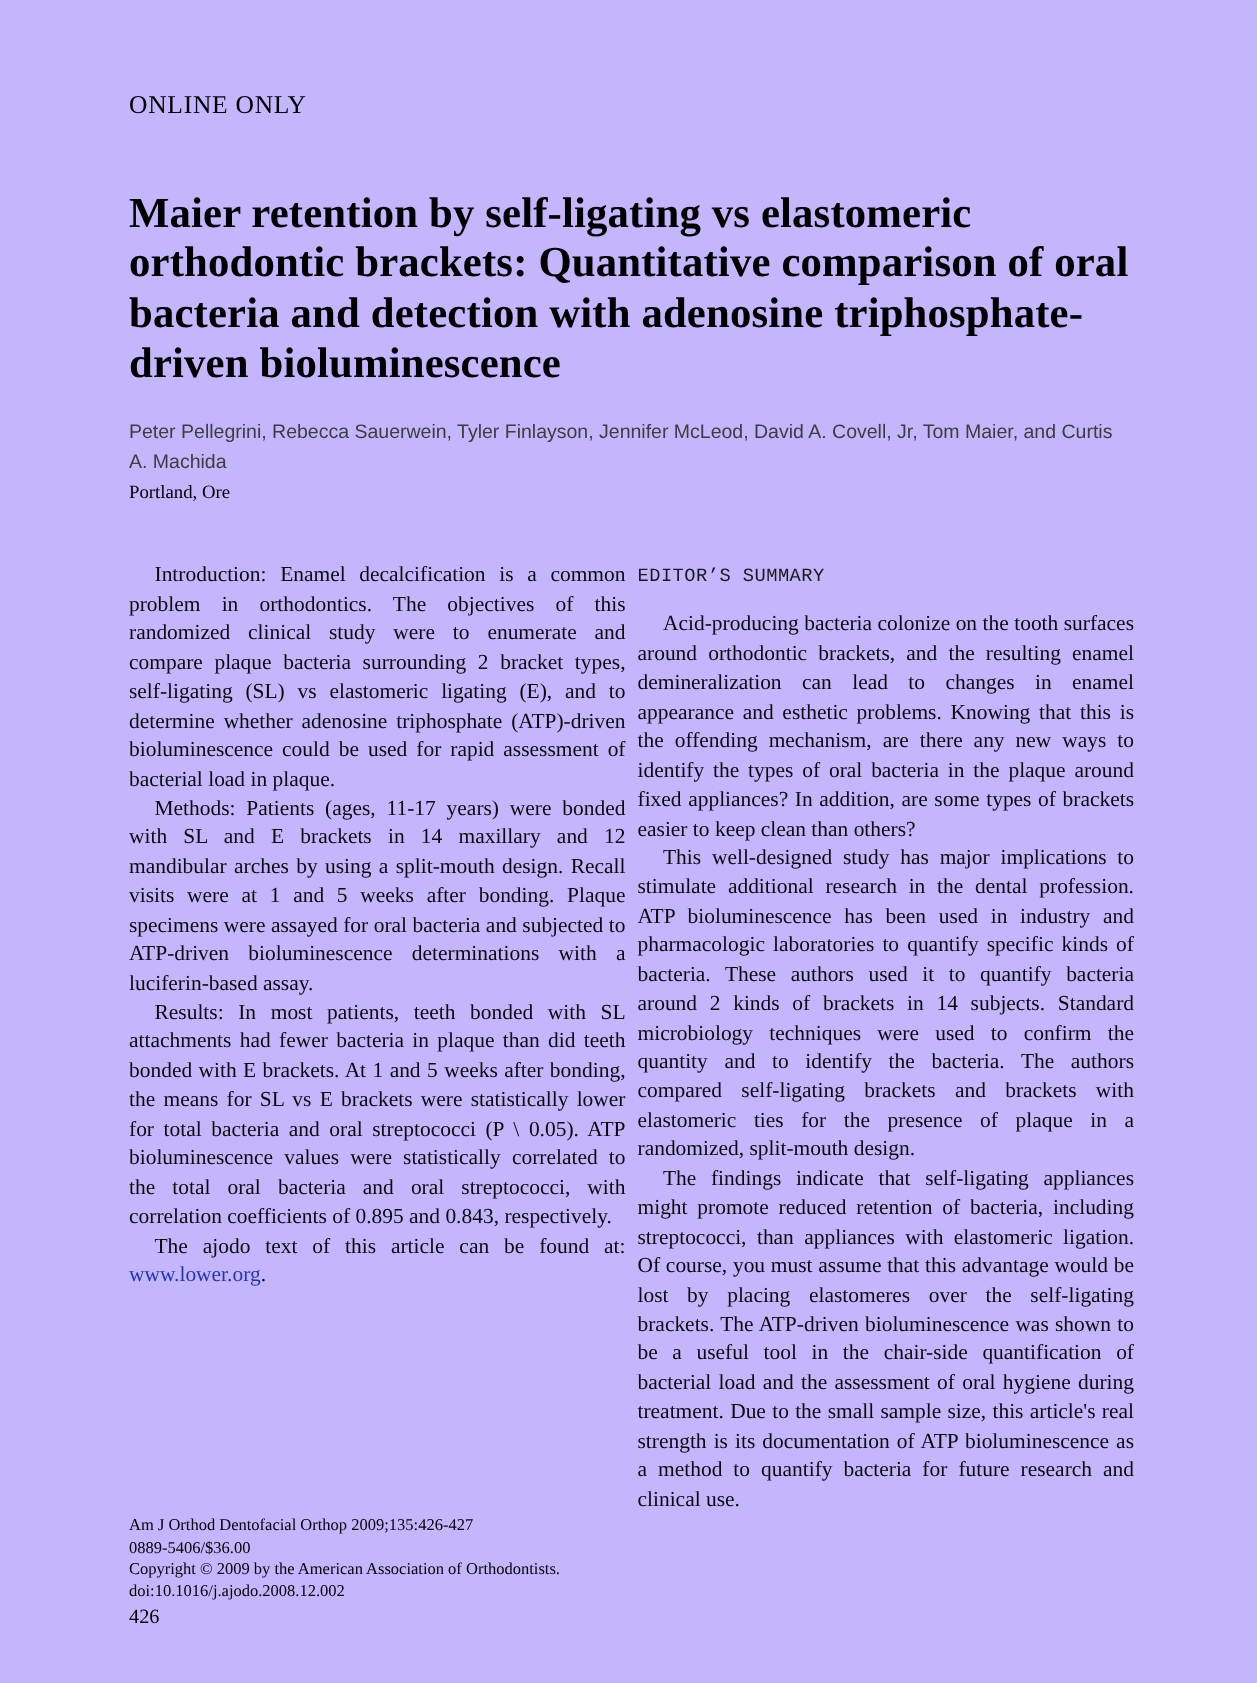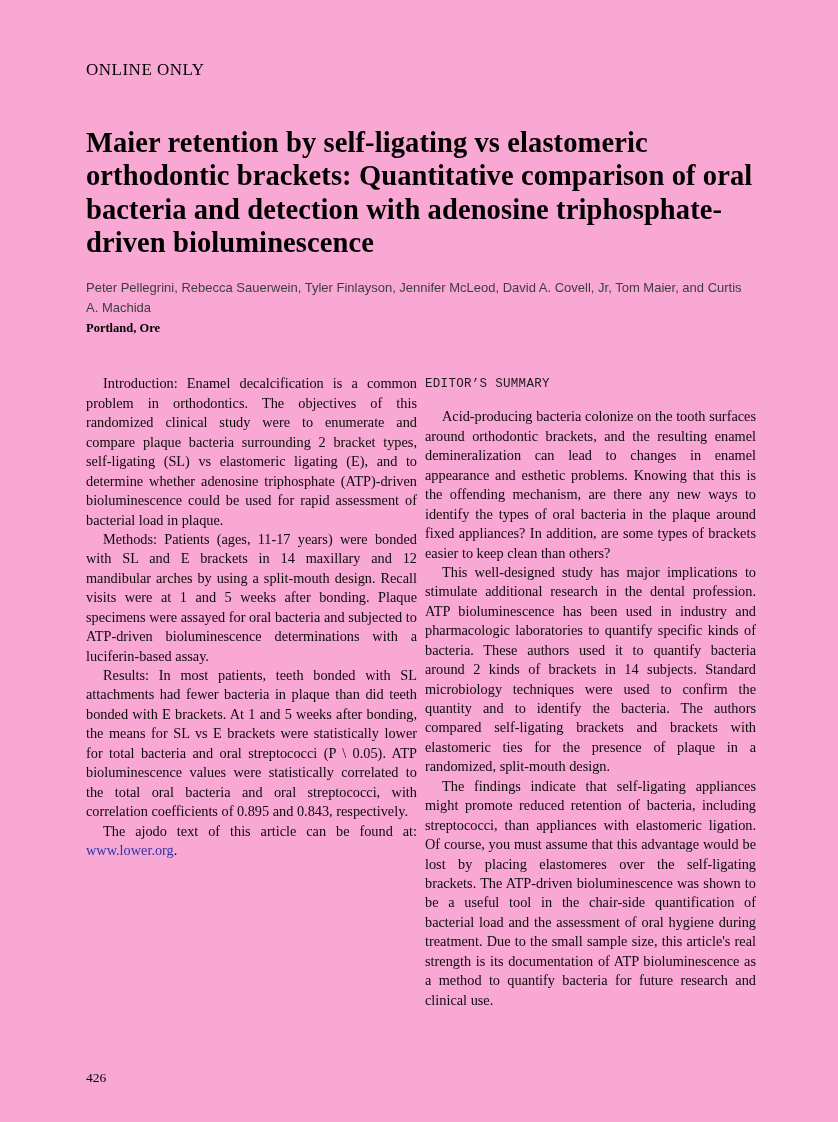--- a/index.html
+++ b/index.html
@@ -1,20 +1,20 @@
 <!DOCTYPE html>
 <html><head>
 <meta charset="utf-8">
 <style>
   html, body { margin: 0; padding: 0; background: #ffffff; }
   .page {
     position: relative;
     width: 838px;
     height: 1122px;
-    background: #f9a8d4;
+    background: #c4b5fd;
     font-family: "Liberation Serif", serif;
     color: #0a0a0a;
     box-sizing: border-box;
     overflow: hidden;
   }
   .content {
     position: absolute;
     left: 86px;
     top: 0;
     width: 670px;
@@ -35,21 +35,21 @@
   }
   .authors {
     font-family: "Liberation Sans", sans-serif;
     font-size: 13px;
     line-height: 1.5;
     color: #3d3d3d;
   }
   .affiliation {
     margin-top: 4px;
     font-size: 12.5px;
-    font-weight: bold;
+    font-weight: normal;
     color: #000;
   }
   .columns {
     display: flex;
     gap: 8px;
     margin-top: 38px;
   }
   .col {
     flex: 1 1 0;
     min-width: 0;
@@ -116,15 +116,21 @@
       <div class="col">
         <div class="editor-heading">EDITOR’S SUMMARY</div>
         <p class="para">Acid-producing bacteria colonize on the tooth surfaces around orthodontic brackets, and the resulting enamel demineralization can lead to changes in enamel appearance and esthetic problems. Knowing that this is the offending mechanism, are there any new ways to identify the types of oral bacteria in the plaque around fixed appliances? In addition, are some types of brackets easier to keep clean than others?</p>
         <p class="para">This well-designed study has major implications to stimulate additional research in the dental profession. ATP bioluminescence has been used in industry and pharmacologic laboratories to quantify specific kinds of bacteria. These authors used it to quantify bacteria around 2 kinds of brackets in 14 subjects. Standard microbiology techniques were used to confirm the quantity and to identify the bacteria. The authors compared self-ligating brackets and brackets with elastomeric ties for the presence of plaque in a randomized, split-mouth design.</p>
         <p class="para">The findings indicate that self-ligating appliances might promote reduced retention of bacteria, including streptococci, than appliances with elastomeric ligation. Of course, you must assume that this advantage would be lost by placing elastomeres over the self-ligating brackets. The ATP-driven bioluminescence was shown to be a useful tool in the chair-side quantification of bacterial load and the assessment of oral hygiene during treatment. Due to the small sample size, this article's real strength is its documentation of ATP bioluminescence as a method to quantify bacteria for future research and clinical use.</p>
       </div>
 
     </div>
   </div>
 
+  <div class="footer">
+    <div>Am J Orthod Dentofacial Orthop 2009;135:426-427</div>
+    <div>0889-5406/$36.00</div>
+    <div>Copyright © 2009 by the American Association of Orthodontists.</div>
+    <div>doi:10.1016/j.ajodo.2008.12.002</div>
+  </div>
 
   <div class="page-number">426</div>
 </div>
 
 </body></html>

